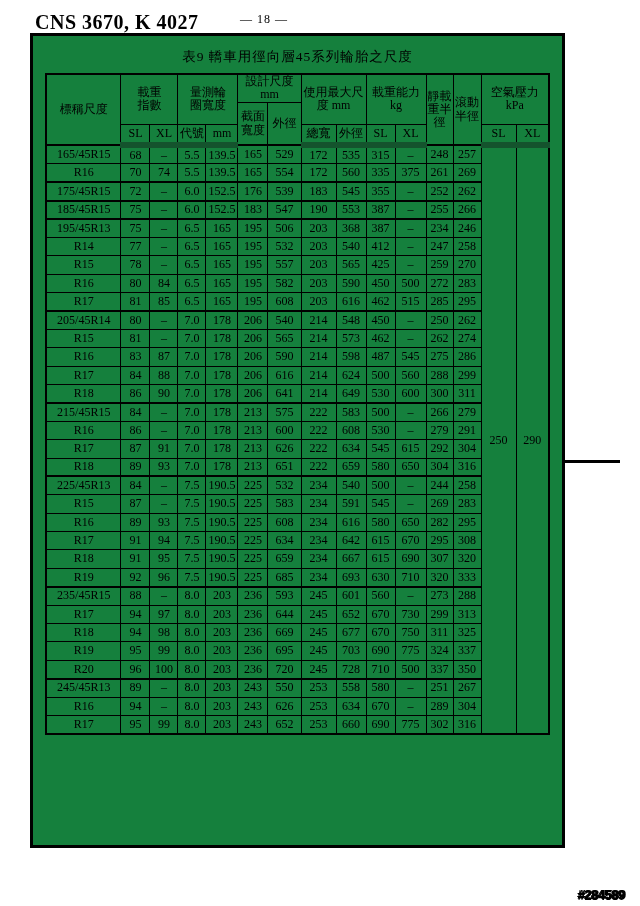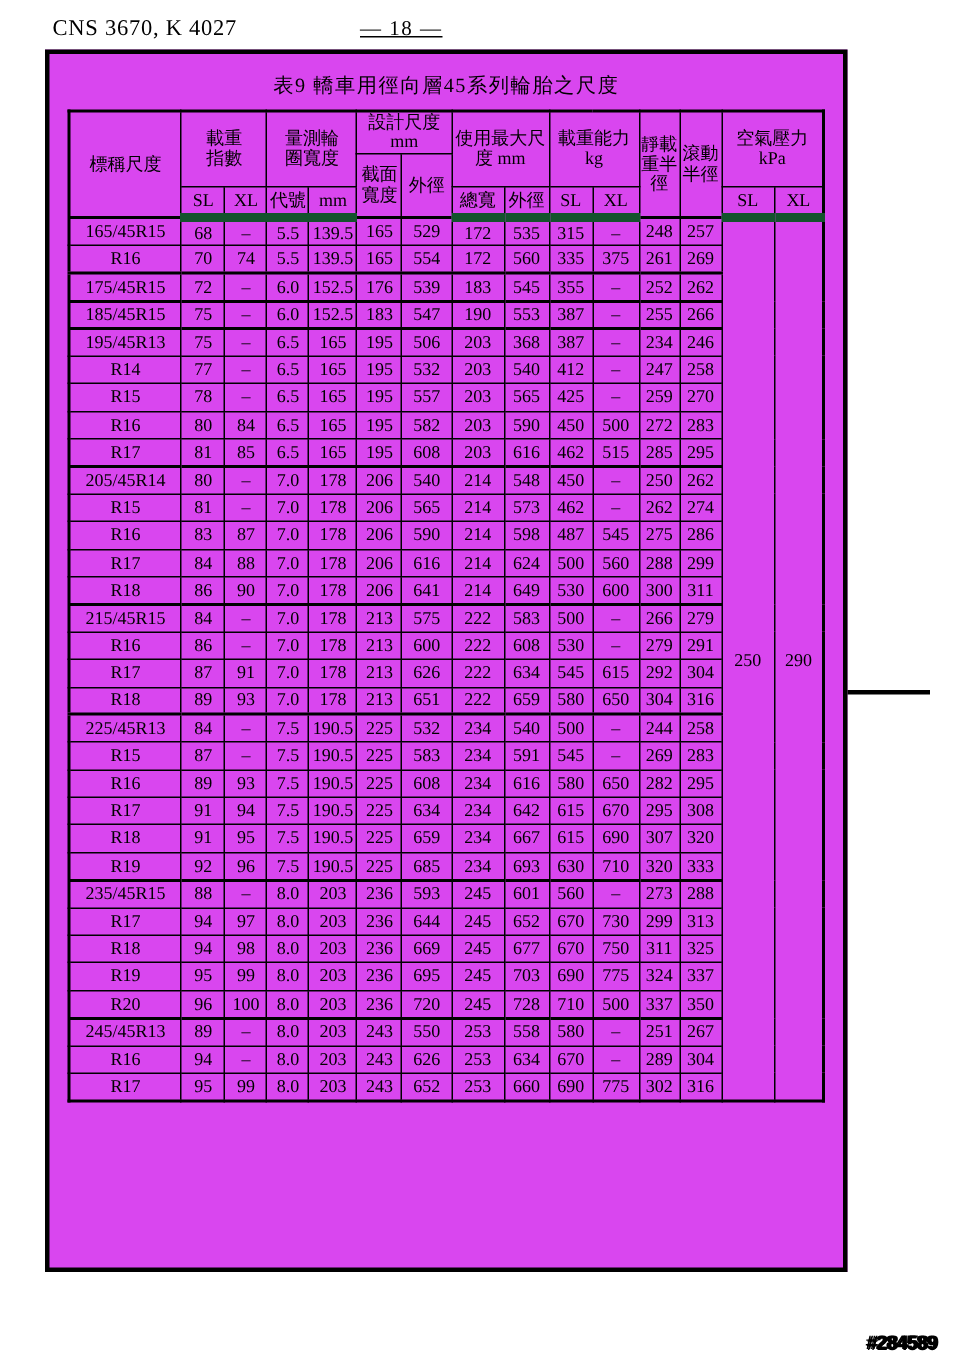--- a/index.html
+++ b/index.html
@@ -1,28 +1,28 @@
 <!DOCTYPE html>
 <html><head>
 <meta charset="utf-8">
 <style>
   html,body{margin:0;padding:0;}
   body{
     width:640px;height:906px;position:relative;background:#ffffff;color:#000;
     font-family:"Liberation Serif", serif;overflow:hidden;
   }
   .doc-id{
-    position:absolute;left:35px;top:11px;font-weight:normal;font-size:15px;letter-spacing:.5px;text-align:center;
+    position:absolute;left:35px;top:11px;font-weight:bold;font-size:20px;letter-spacing:.5px;text-align:center;
   }
   .page-num{
-    position:absolute;left:240px;top:12px;font-size:14px;letter-spacing:1px;text-decoration:underline;
+    position:absolute;left:240px;top:12px;font-size:12px;letter-spacing:1px;
   }
   .frame{
     position:absolute;left:30px;top:33px;width:529px;height:809px;border:3px solid #000;
-    background:#d946ef;
+    background:#15803d;
   }
   .table-title{
     text-align:center;margin-top:12px;font-size:13.5px;letter-spacing:1px;
   }
   table.spec{
     border-collapse:collapse;margin:7px auto 0 auto;table-layout:fixed;width:503px;
     border:2px solid #000;
   }
   table.spec th, table.spec td{
     border:1px solid #000;text-align:center;vertical-align:middle;

